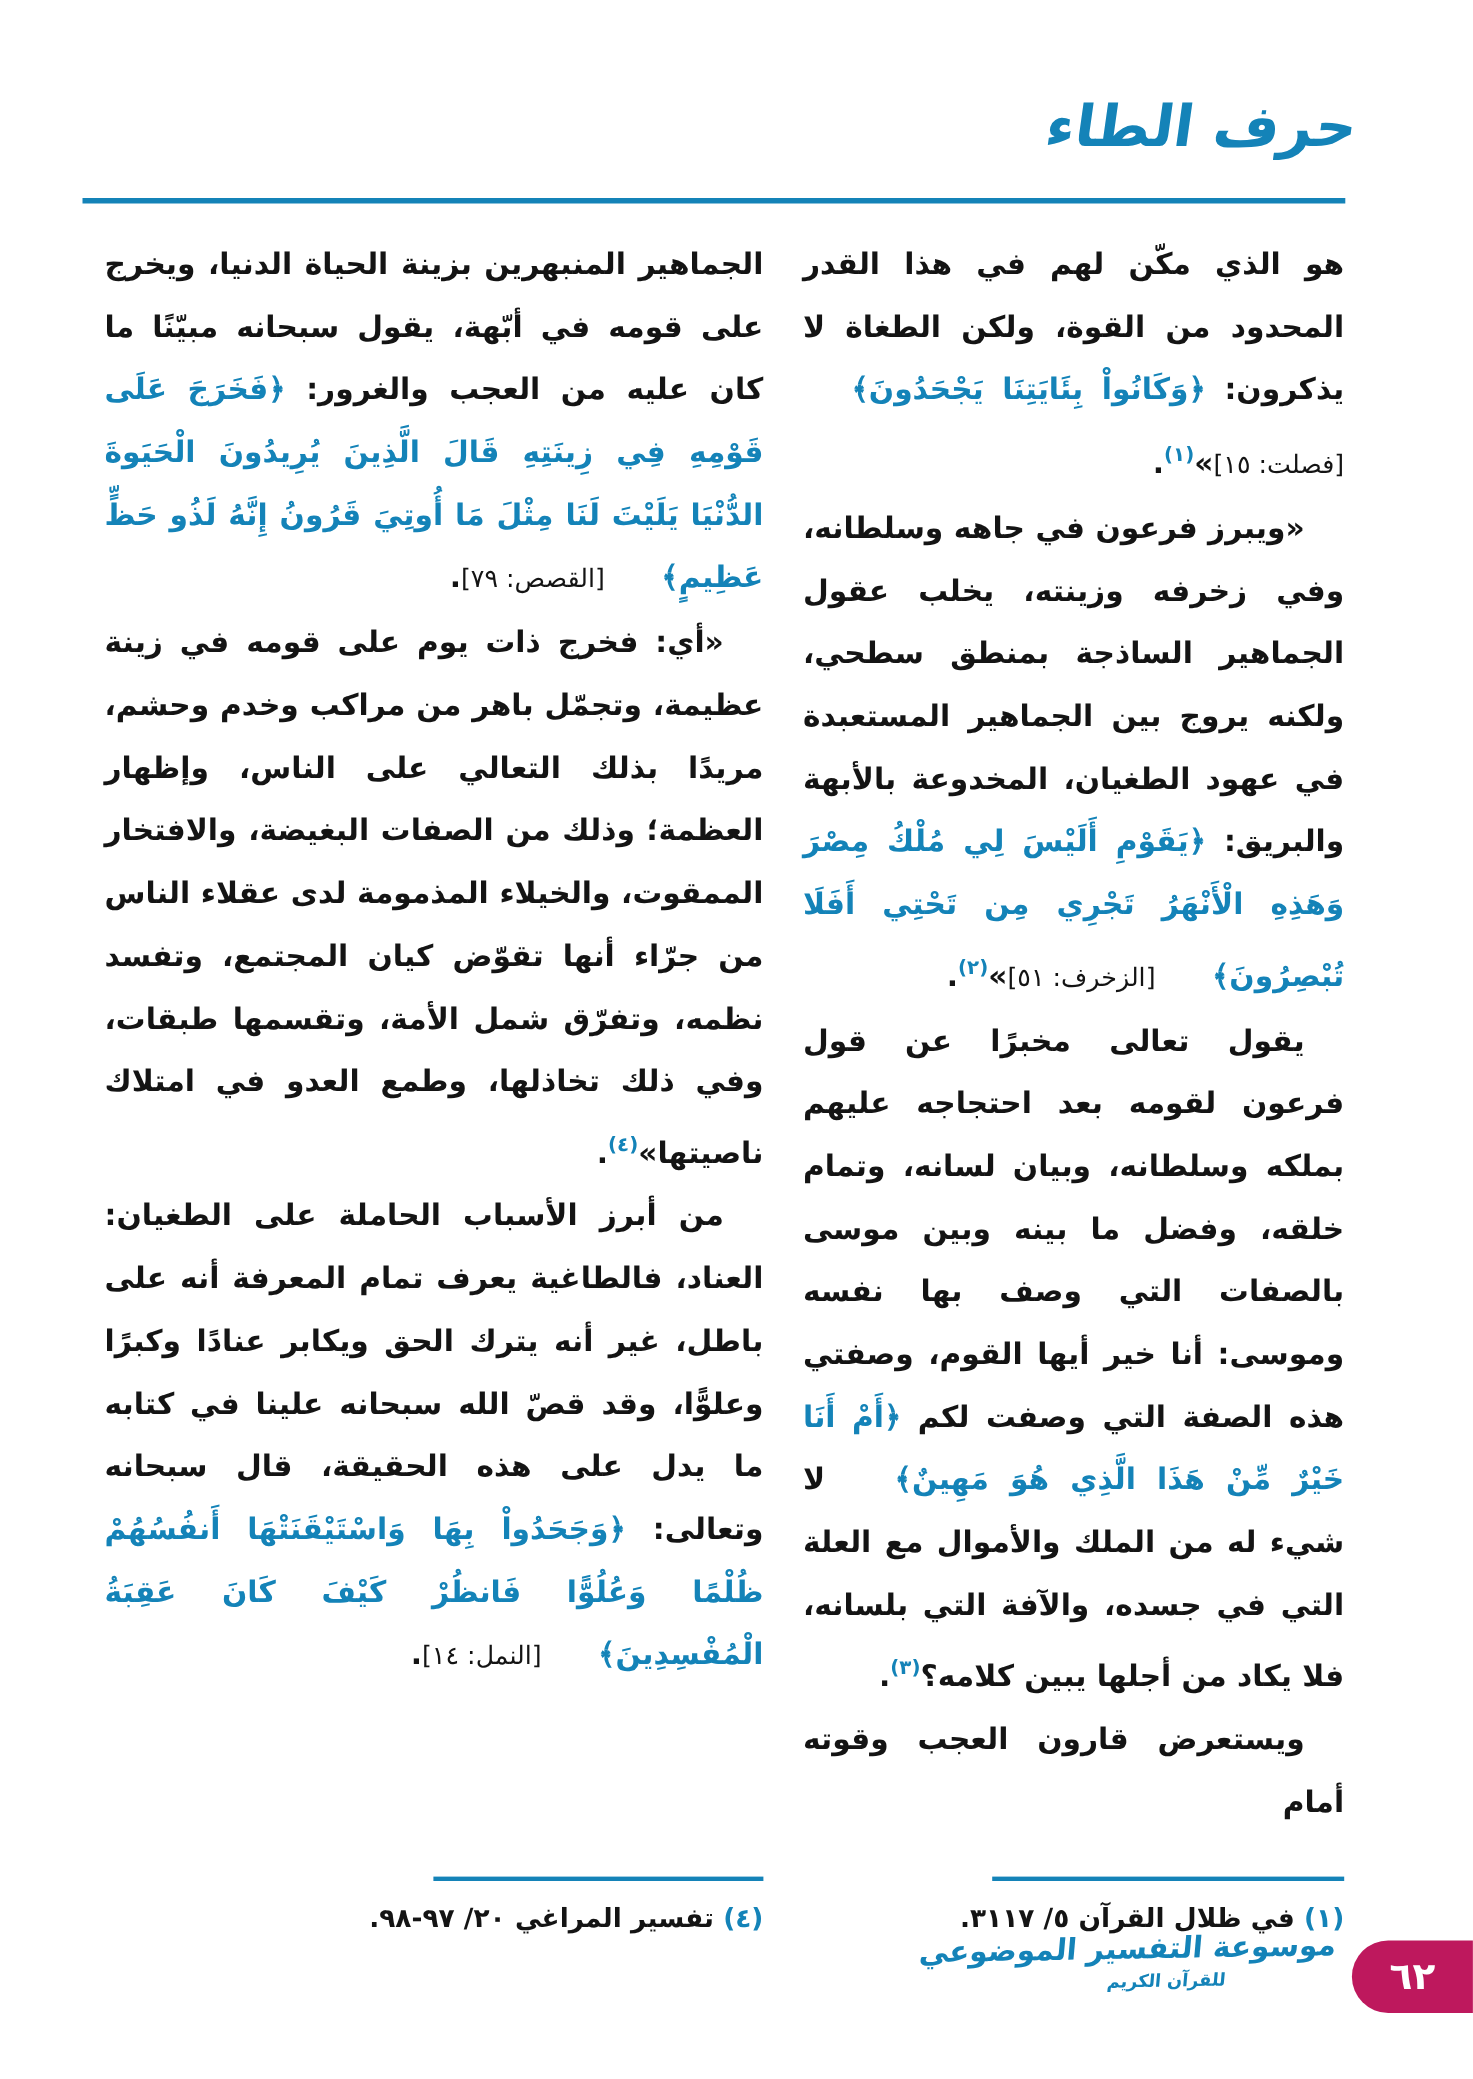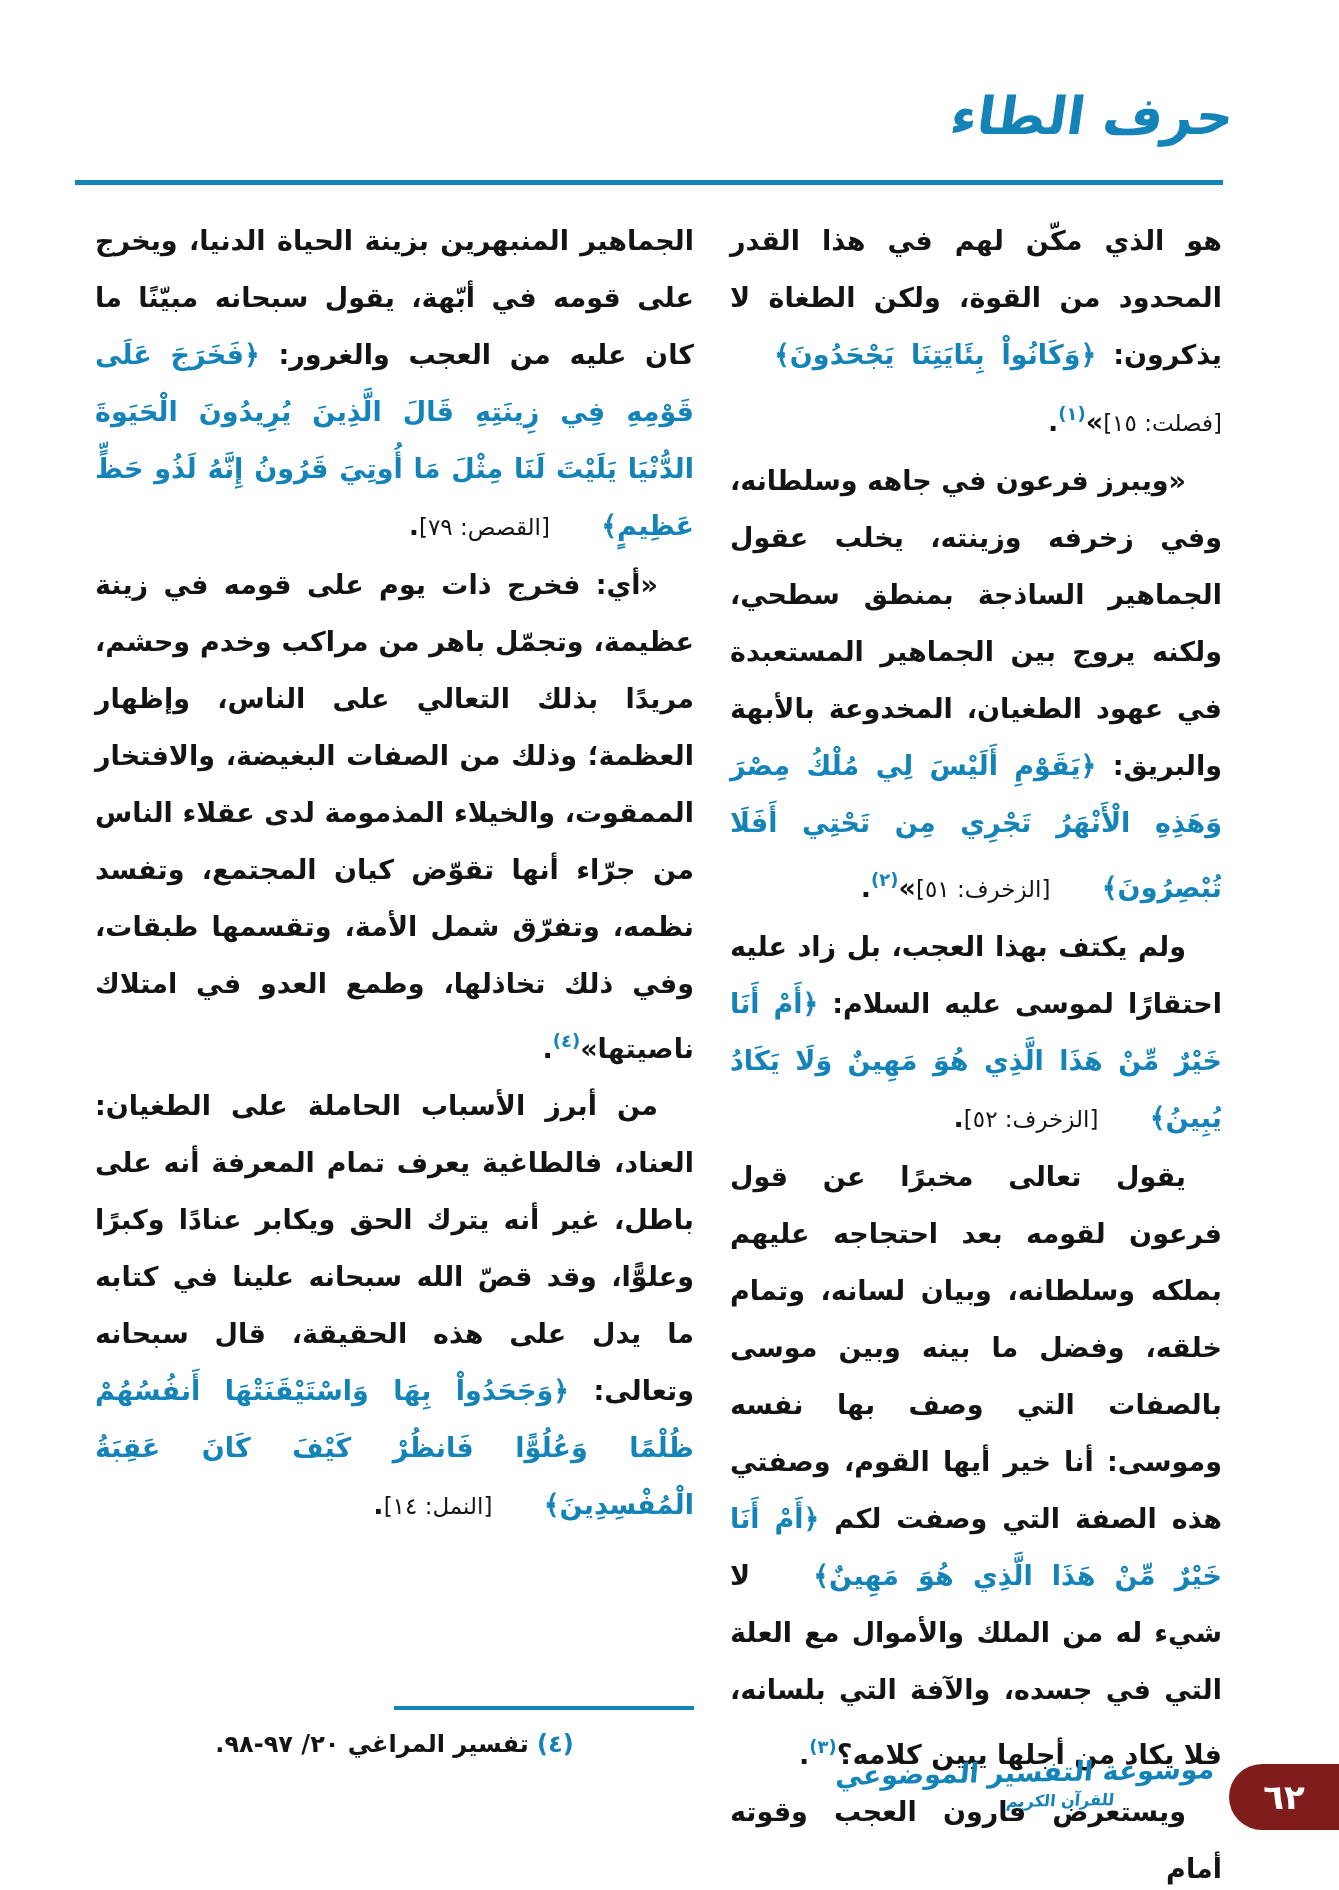--- a/index.html
+++ b/index.html
@@ -35,48 +35,47 @@
     color:#1483b8;font-size:28px;text-align:right;margin:16px 0 6px 0;
   }
   .seg-quran{color:#1483b8;margin-left:44px;}
   .seg-ref{font-weight:normal;font-size:23px;}
   .seg-fnref{color:#1483b8;font-size:18px;vertical-align:11px;}
   
   .footnotes{margin-top:auto;}
   .fn-sep{height:4px;background:#1483b8;margin-bottom:12px;}
   .col-right .fn-sep{width:320px;}
   .col-left .fn-sep{width:300px;margin-left:24px;}
-  .footnote{font-size:24px;font-weight:bold;line-height:45px;color:#141414;text-align:center;}
+  .footnote{font-size:24px;font-weight:bold;line-height:45px;color:#141414;text-align:right;}
   .fn-marker{color:#1483b8;}
   
   .logo{
     position:absolute;top:1756px;left:905px;width:310px;text-align:center;
     color:#1483b8;transform:rotate(-1deg);
   }
   .logo-line1{font-size:27px;font-weight:bold;white-space:nowrap;transform:skewX(-6deg);}
   .logo-line2{font-size:16px;font-weight:bold;margin-top:4px;transform:skewX(-6deg);}
   .page-tab{
     position:absolute;top:1764px;right:0;width:110px;height:66px;
-    background:#7f1d1d;border-radius:40px 0 0 40px;
+    background:#be185d;border-radius:40px 0 0 40px;
     display:flex;align-items:center;justify-content:center;
     color:#ffffff;font-size:34px;font-weight:bold;
   }
 </style>
 </head>
 <body>
 
 <div class="chapter-title">حرف الطاء</div>
 <div class="header-rule"></div>
 
 <div class="columns">
   <div class="col col-right">
     <div class="paras">
         <div class="para"><span class="seg-text">هو الذي مكّن لهم في هذا القدر المحدود من القوة، ولكن الطغاة لا يذكرون: </span><span class="seg-quran">﴿وَكَانُواْ بِئَايَتِنَا يَجْحَدُونَ﴾</span><span class="seg-ref"> [فصلت: ١٥]</span><span class="seg-text">»</span><span class="seg-fnref">(١)</span><span class="seg-text">.</span></div>
         <div class="para indent"><span class="seg-text">«ويبرز فرعون في جاهه وسلطانه، وفي زخرفه وزينته، يخلب عقول الجماهير الساذجة بمنطق سطحي، ولكنه يروج بين الجماهير المستعبدة في عهود الطغيان، المخدوعة بالأبهة والبريق: </span><span class="seg-quran">﴿يَقَوْمِ أَلَيْسَ لِي مُلْكُ مِصْرَ وَهَذِهِ الْأَنْهَرُ تَجْرِي مِن تَحْتِي أَفَلَا تُبْصِرُونَ﴾</span><span class="seg-ref"> [الزخرف: ٥١]</span><span class="seg-text">»</span><span class="seg-fnref">(٢)</span><span class="seg-text">.</span></div>
-        <div class="para indent"><span class="seg-text">ولم يكتف بهذا العجب، بل زاد عليه احتقارًا لموسى عليه السلام: </span><span class="seg-quran">﴿أَمْ أَنَا خَيْرٌ مِّنْ هَذَا الَّذِي هُوَ مَهِينٌ وَلَا يَكَادُ يُبِينُ﴾</span><span class="seg-ref"> [الزخرف: ٥٢]</span><span class="seg-text">.</span></div>
         <div class="para indent"><span class="seg-text">يقول تعالى مخبرًا عن قول فرعون لقومه بعد احتجاجه عليهم بملكه وسلطانه، وبيان لسانه، وتمام خلقه، وفضل ما بينه وبين موسى بالصفات التي وصف بها نفسه وموسى: أنا خير أيها القوم، وصفتي هذه الصفة التي وصفت لكم </span><span class="seg-quran">﴿أَمْ أَنَا خَيْرٌ مِّنْ هَذَا الَّذِي هُوَ مَهِينٌ﴾</span><span class="seg-text"> لا شيء له من الملك والأموال مع العلة التي في جسده، والآفة التي بلسانه، فلا يكاد من أجلها يبين كلامه؟</span><span class="seg-fnref">(٣)</span><span class="seg-text">.</span></div>
         <div class="para indent"><span class="seg-text">ويستعرض قارون العجب وقوته أمام</span></div>
       </div>
     <div class="footnotes">
       <div class="fn-sep"></div>
       <div class="fn-list">
           <div class="footnote"><span class="fn-marker">(١)</span><span> في ظلال القرآن ٥/ ٣١١٧.</span></div>
         </div>
     </div>
   </div>

